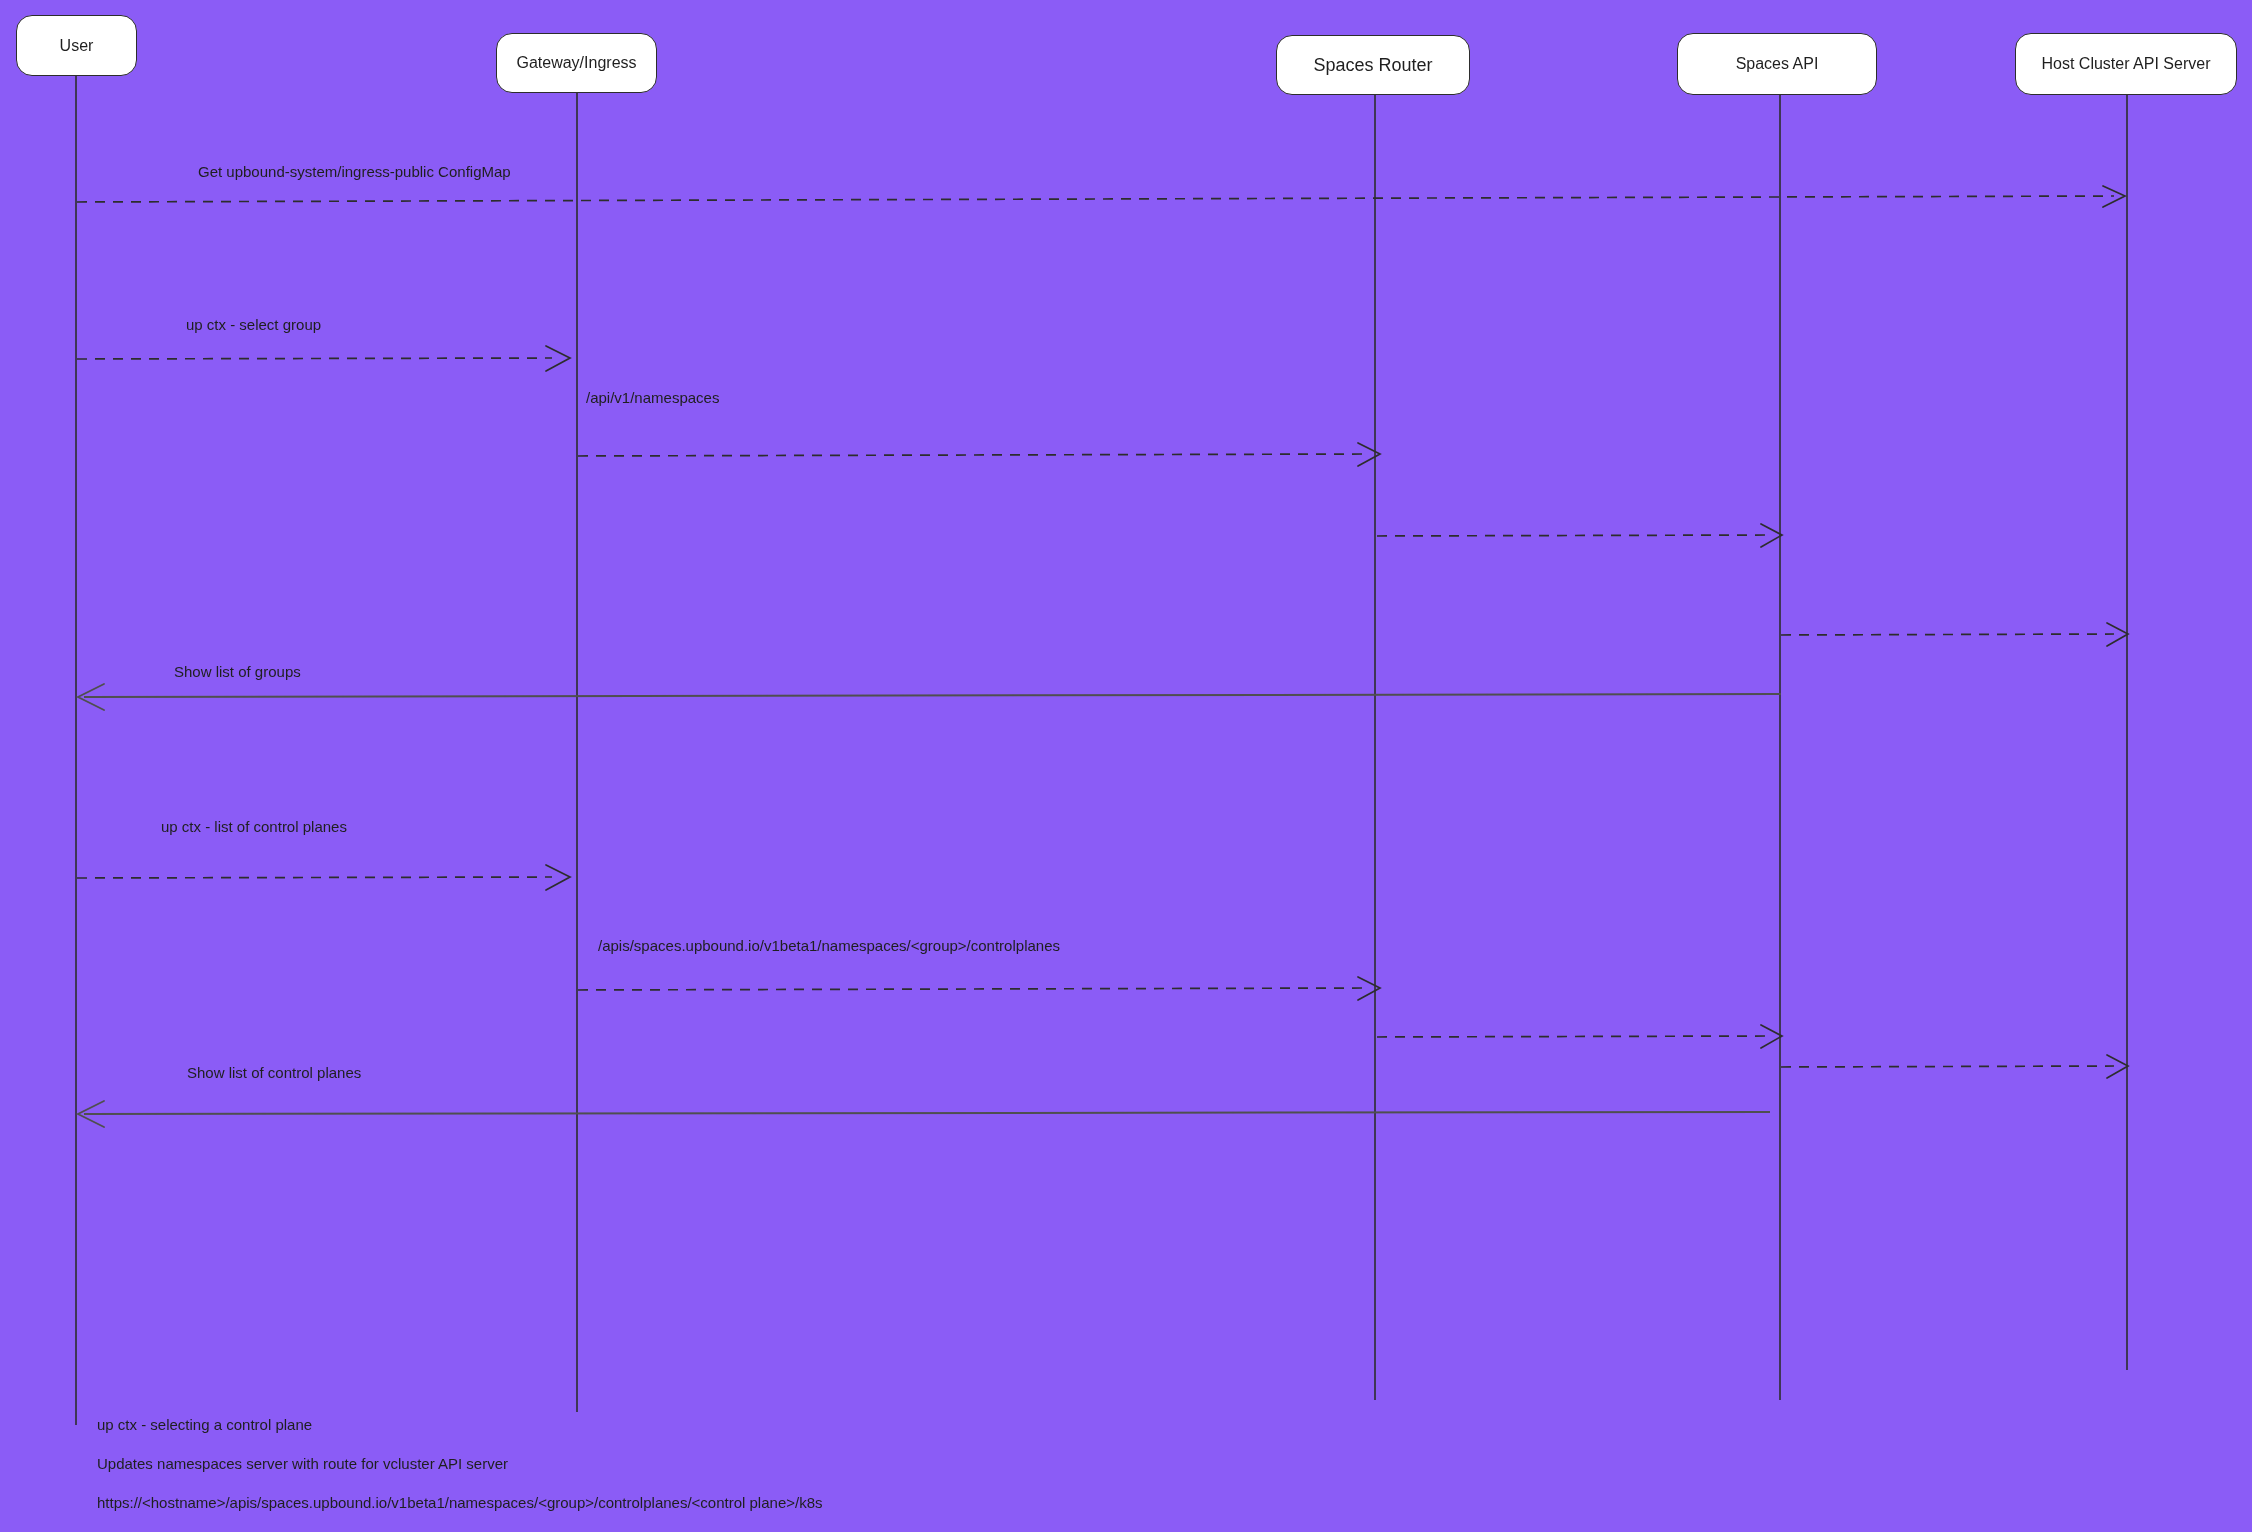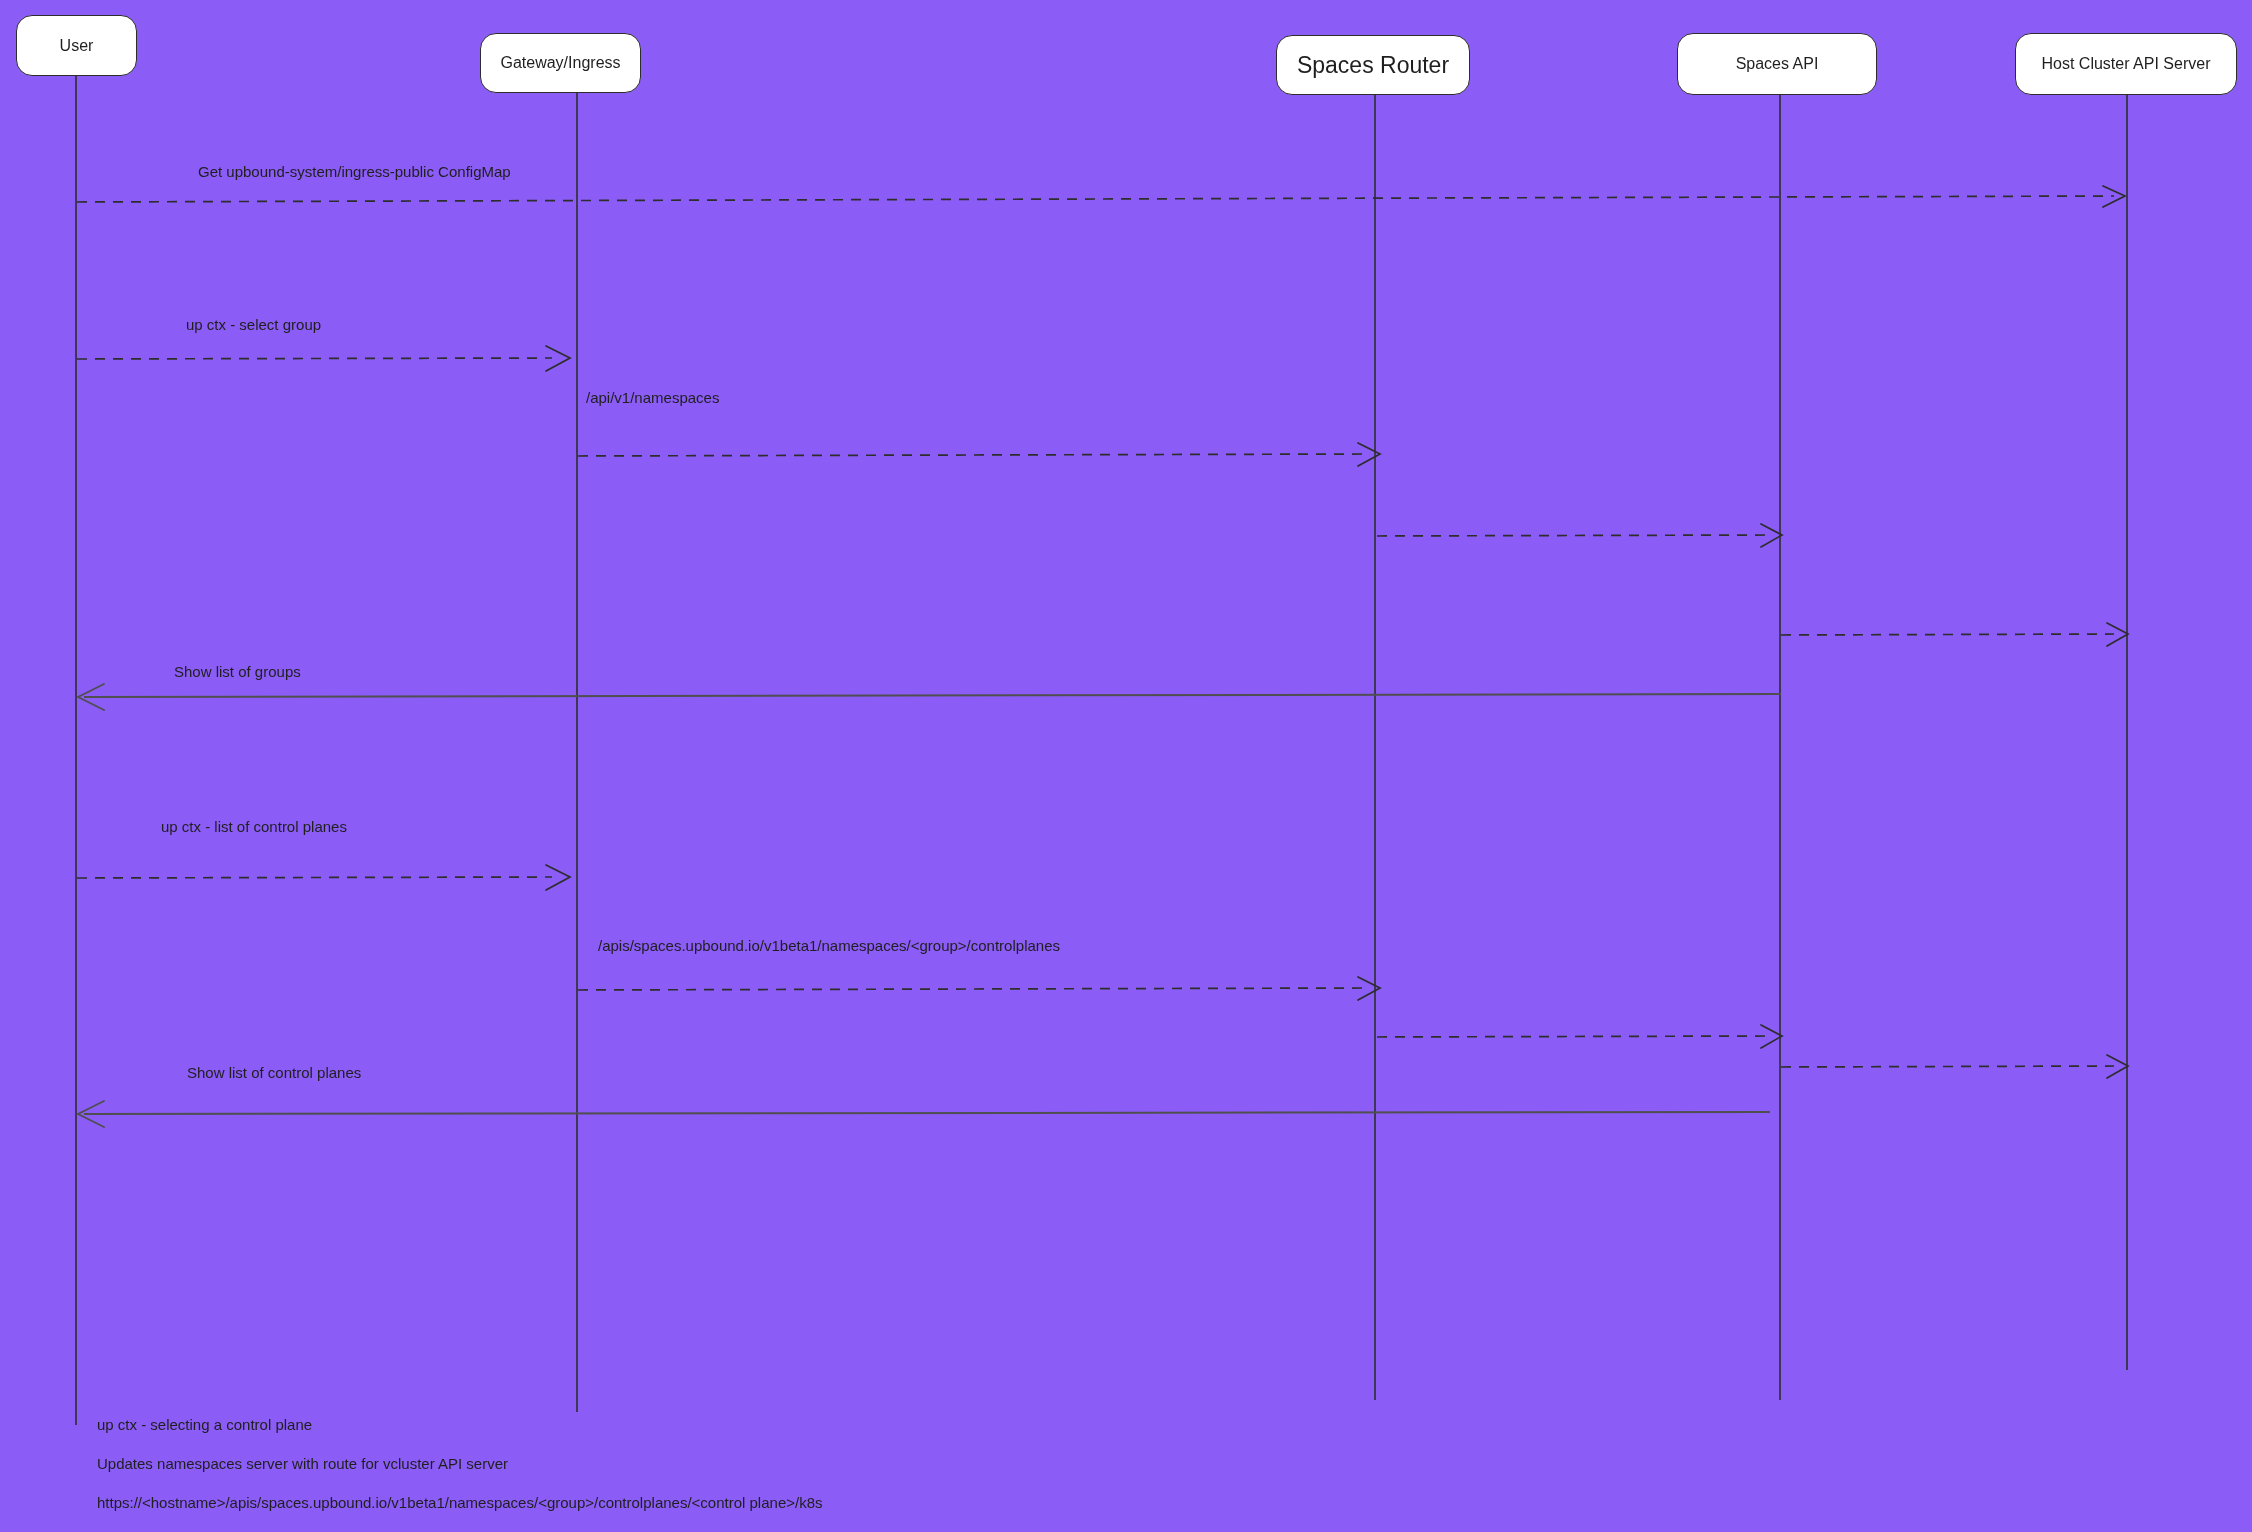--- a/index.html
+++ b/index.html
@@ -20,21 +20,21 @@
     border: 1.7px solid #2d2d2d;
     border-radius: 16px;
     display: flex;
     align-items: center;
     justify-content: center;
     font-size: 16px;
     color: #1f1f1f;
     box-sizing: border-box;
     white-space: nowrap;
   }
-  .actor-box.big { font-size: 23px; }
+  .actor-box.big { font-size: 18px; }
   .msg-label {
     position: absolute;
     z-index: 2;
     font-size: 15px;
     line-height: 18px;
     white-space: nowrap;
     color: #1f1f1f;
   }
   .note {
     position: absolute;
@@ -97,21 +97,21 @@
     <path d="M1781,1067 L2114,1066" stroke="#2d2d2d" stroke-width="1.7" stroke-dasharray="10 8" fill="none"></path>
     <path d="M2107,1055 L2128,1066 L2107,1078" stroke="#2d2d2d" stroke-width="1.7" fill="none" stroke-linecap="round"></path>
 
     <path d="M1770,1112 L84,1114" stroke="#4f4f4f" stroke-width="2" fill="none"></path>
     <path d="M104,1101 L78,1114 L104,1127" stroke="#4f4f4f" stroke-width="1.8" fill="none" stroke-linecap="round"></path>
   </svg>
 
   <div class="actor-box" style="left:16px; top:15px; width:121px; height:61px;">
     <span>User</span>
   </div>
-  <div class="actor-box" style="left:480px; top:33px; width:161px; height:60px;justify-content:center;">
+  <div class="actor-box" style="left:496px; top:33px; width:161px; height:60px;justify-content:center;">
     <span>Gateway/Ingress</span>
   </div>
   <div class="actor-box big" style="left:1276px; top:35px; width:194px; height:60px;">
     <span>Spaces Router</span>
   </div>
   <div class="actor-box" style="left:1677px; top:33px; width:200px; height:62px;">
     <span>Spaces API</span>
   </div>
   <div class="actor-box" style="left:2015px; top:33px; width:222px; height:62px;">
     <span>Host Cluster API Server</span>

